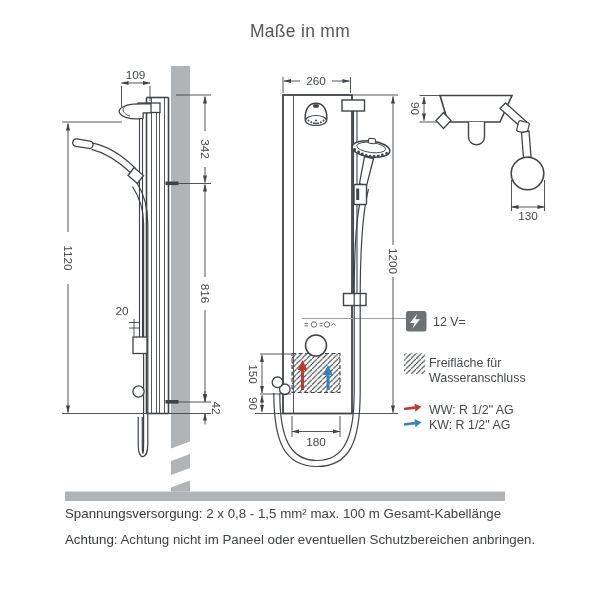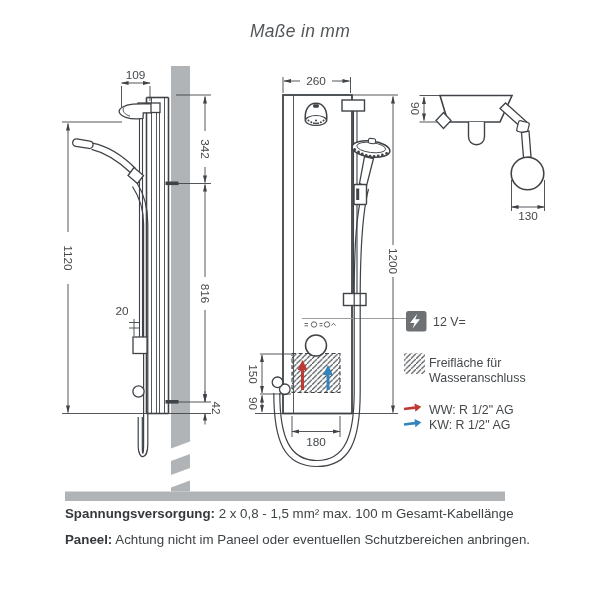--- a/index.html
+++ b/index.html
@@ -1,25 +1,25 @@
 <!DOCTYPE html>
 <html><head>
 <meta charset="utf-8">
 <style>
   html,body{margin:0;padding:0;background:#ffffff;}
   #stage{position:relative;width:600px;height:600px;background:#ffffff;overflow:hidden;
          font-family:"Liberation Sans", sans-serif;}
   #title{position:absolute;top:21px;left:0;width:600px;text-align:center;
-         font-size:17.5px;letter-spacing:.3px;color:#53575a;font-style:italic;}
+         font-size:17.5px;letter-spacing:.3px;color:#53575a;}
   svg{position:absolute;top:0;left:0;}
   svg text{font-family:"Liberation Sans", sans-serif;fill:#45494c;}
   .dimtxt{font-size:11.8px;}
   .legtxt{font-size:12.4px;}
   .notes{position:absolute;left:65px;width:520px;color:#3f4345;font-size:13.3px;}
-  .notes b{font-weight:700;color:#35393c;}
+  .notes b{font-weight:400;color:#35393c;}
   #note1{top:506px;} #note2{top:532px;}
 </style>
 </head>
 <body>
 
 <div id="stage">
 
   <div id="title">Maße in mm</div>
 
   <svg width="600" height="600" viewBox="0 0 600 600">
@@ -252,15 +252,15 @@
 
       <g transform="rotate(-7 404 424.5)" fill="#3583bd">
         <rect x="404" y="423.2" width="11" height="2.6"></rect>
         <path d="M415,420.4 L421.5,424.5 L415,428.6 Z"></path>
       </g>
       <text class="legtxt" x="429" y="429">KW: R 1/2" AG</text>
     </g>
   </svg>
 
   <div class="notes" id="note1"><b>Spannungsversorgung:</b> <span>2 x 0,8 - 1,5 mm²  max. 100 m Gesamt-Kabellänge</span></div>
-  <div class="notes" id="note2"><b>Paneel:</b> <span>Achtung nicht im Paneel oder eventuellen Schutzbereichen anbringen.</span></div>
+  <div class="notes" id="note2"><b>Achtung:</b> <span>Achtung nicht im Paneel oder eventuellen Schutzbereichen anbringen.</span></div>
 
 </div>
 
 </body></html>

